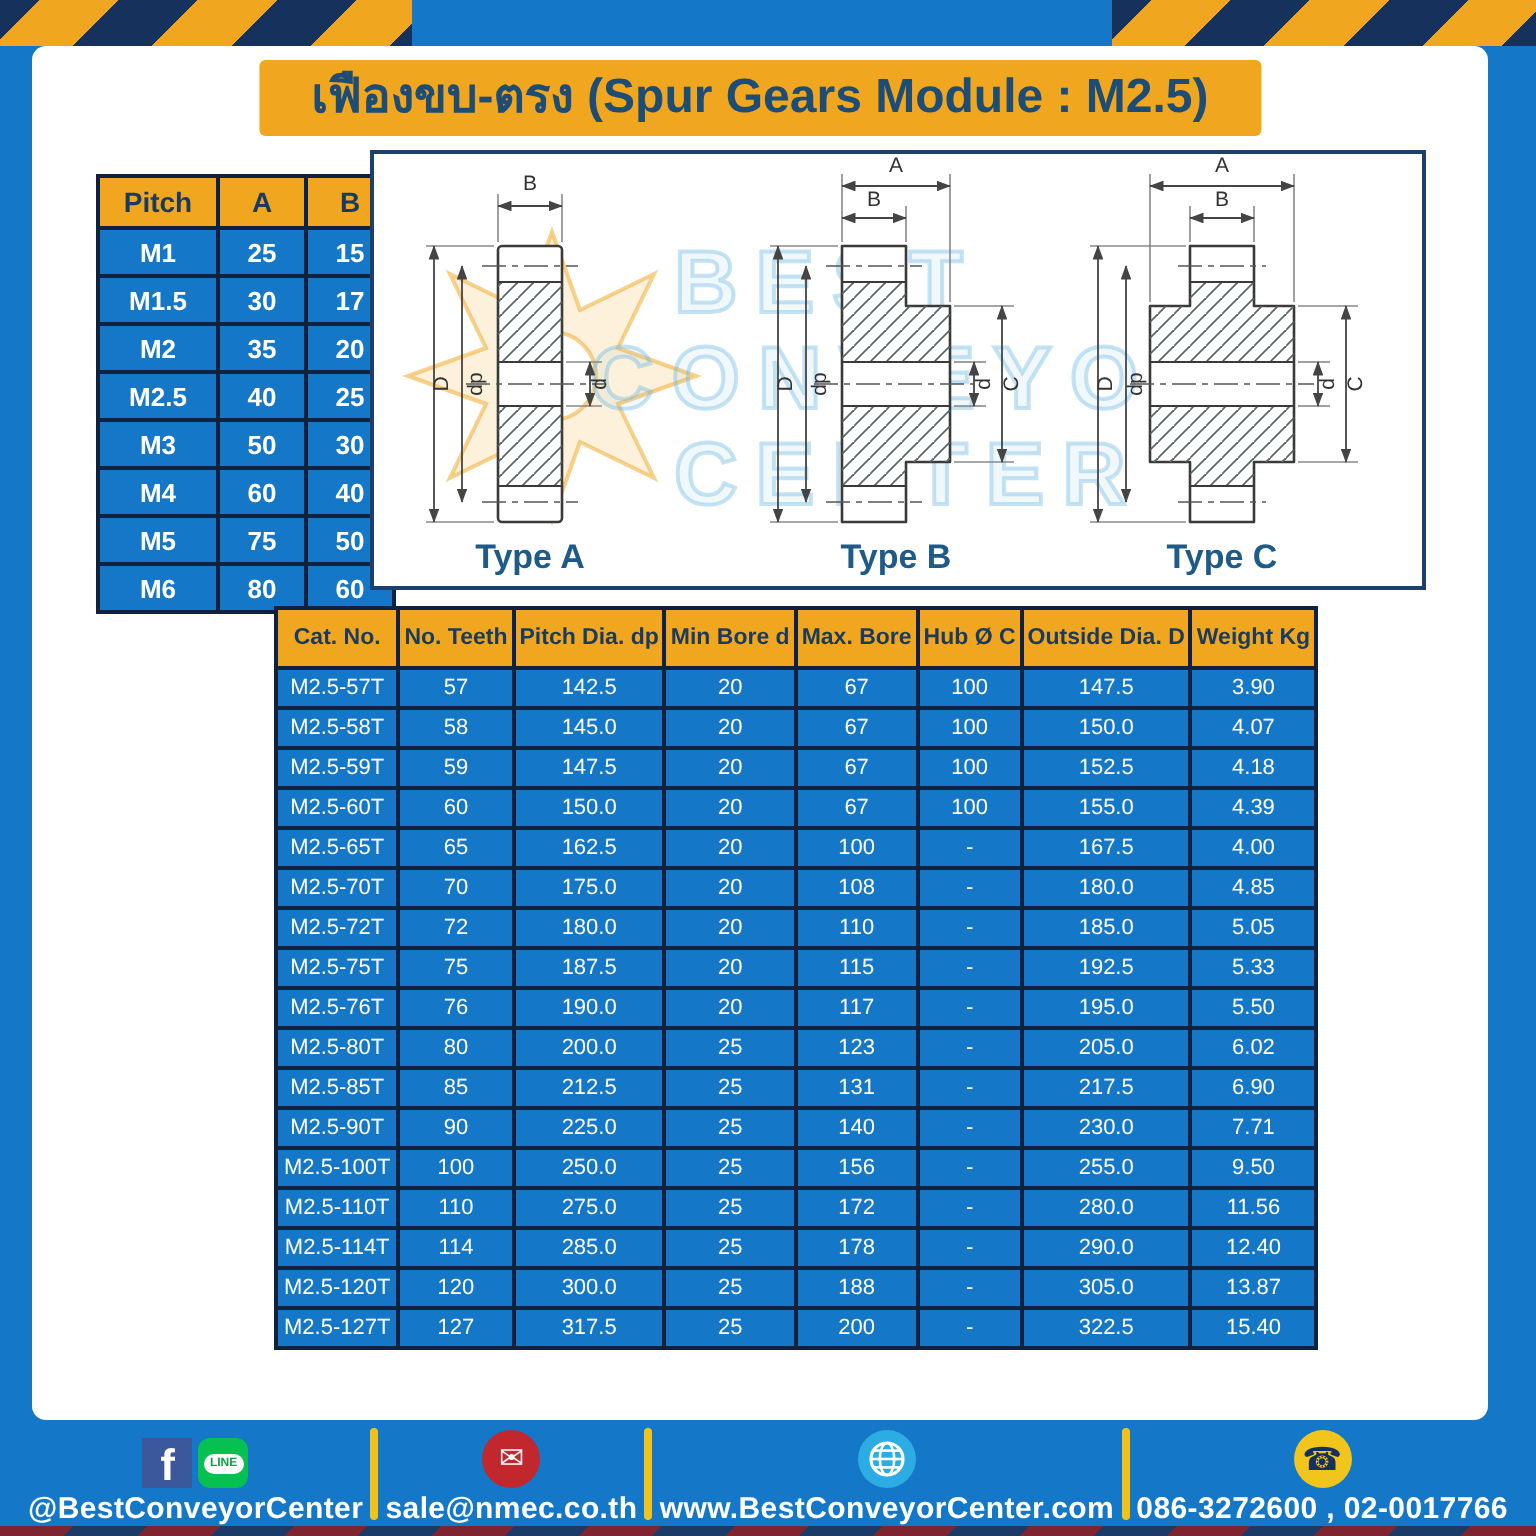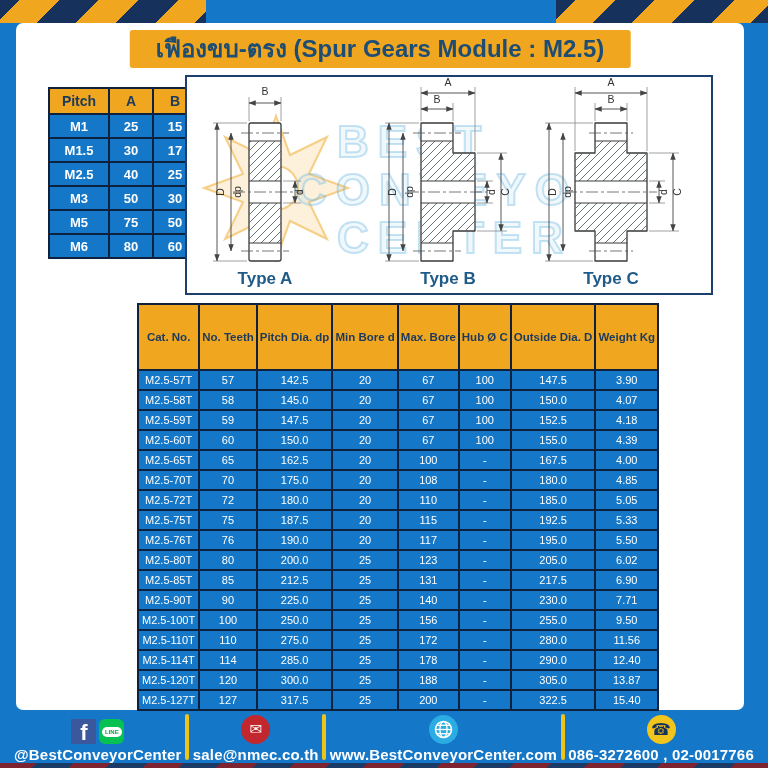--- a/index.html
+++ b/index.html
@@ -25,21 +25,21 @@
   td{background:#1577C8;color:#ffffff;text-align:center;}
   th,td{border:2px solid #0E2240;padding:0 3px;}
 
   .pitch-table{position:absolute;left:32px;top:64px;}
   .pitch-table th{height:24px;font-size:14px;}
   .pitch-table td{height:22px;font-size:13px;font-weight:600;}
   .pitch-table th:first-child,.pitch-table td:first-child{width:52px;}
   .pitch-table th:not(:first-child),.pitch-table td:not(:first-child){width:36px;}
 
   .gear-table{position:absolute;left:121px;top:280px;}
-  .gear-table th{height:24px;font-size:11.5px;padding:20px 2px;}
+  .gear-table th{height:24px;font-size:11.5px;padding:2px 2px;}
   .gear-table td{height:18px;font-size:11px;}
 
   
   .diagram-box{position:absolute;left:169px;top:52px;width:528px;height:220px;
     border:2px solid #1C3F6E;background:#fff;box-sizing:border-box;overflow:hidden;}
   .watermark{position:absolute;inset:0;overflow:hidden;}
   .wm-line{position:absolute;font-weight:800;font-size:44px;letter-spacing:9px;
     color:rgba(120,190,230,0.10);-webkit-text-stroke:2px rgba(110,185,228,0.40);white-space:nowrap;}
   .wm1{left:150px;top:40px;} .wm2{left:108px;top:88px;} .wm3{left:150px;top:136px;}
   .drawings{position:absolute;inset:0;}
@@ -101,28 +101,38 @@
             <td>M1</td>
             <td>25</td>
             <td>15</td>
           </tr>
           <tr>
             <td>M1.5</td>
             <td>30</td>
             <td>17</td>
           </tr>
           <tr>
+            <td>M2</td>
+            <td>35</td>
+            <td>20</td>
+          </tr>
+          <tr>
             <td>M2.5</td>
             <td>40</td>
             <td>25</td>
           </tr>
           <tr>
             <td>M3</td>
             <td>50</td>
             <td>30</td>
+          </tr>
+          <tr>
+            <td>M4</td>
+            <td>60</td>
+            <td>40</td>
           </tr>
           <tr>
             <td>M5</td>
             <td>75</td>
             <td>50</td>
           </tr>
           <tr>
             <td>M6</td>
             <td>80</td>
             <td>60</td>

